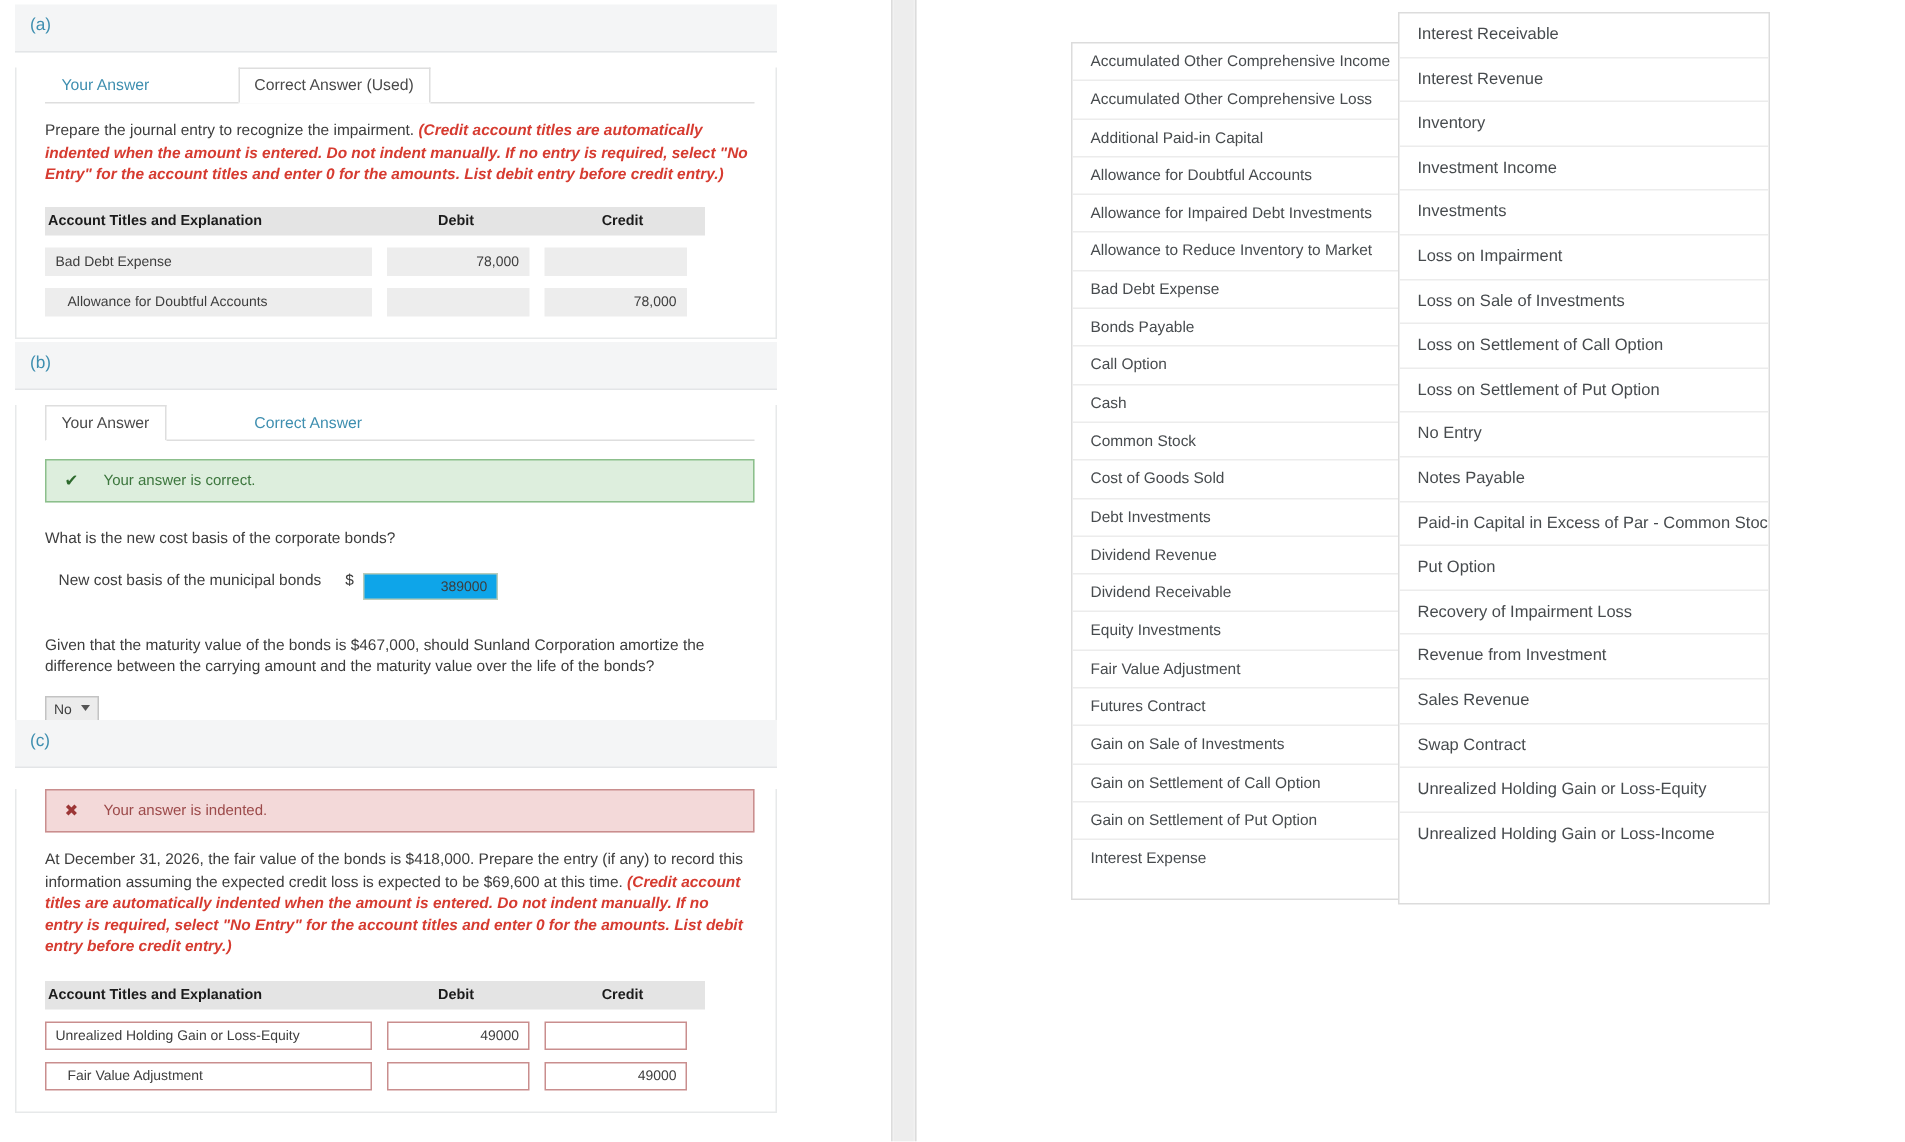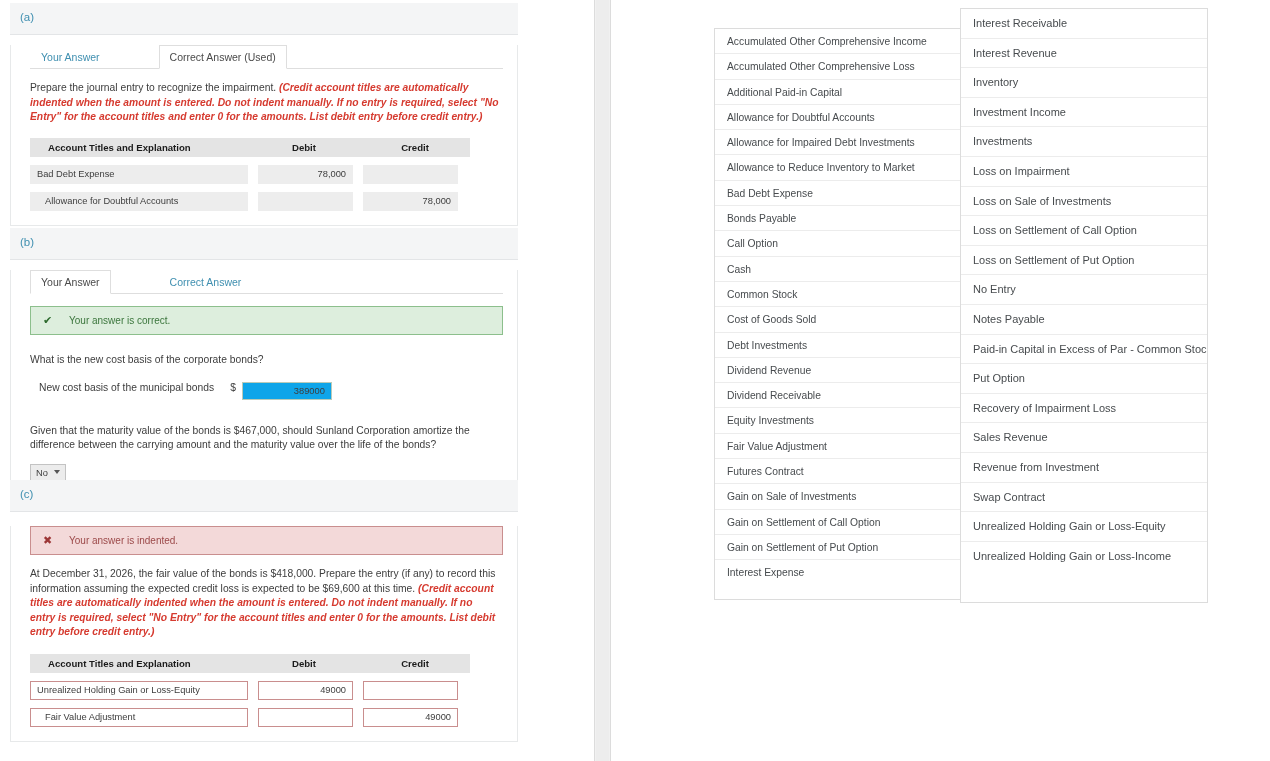--- a/index.html
+++ b/index.html
@@ -91,21 +91,21 @@
   }
   .jhead {
     display: flex;
     background: #e4e4e4;
     height: 19px;
     align-items: center;
     font-size: 9.6px;
     font-weight: bold;
     color: #1b1b1b;
   }
-  .jhead .c-acct { width: 218px; padding-left: 18px; }
+  .jhead .c-acct { width: 218px; padding-left: 2px; }
   .jhead .c-deb  { width: 112px; text-align: center; }
   .jhead .c-cre  { width: 110px; text-align: center; }
 
   .jrow {
     display: flex;
     margin-top: 8px;
     height: 19px;
   }
   .jrow .cell { height: 19px; }
   .cell-acct { width: 218px; margin-right: 10px; }
@@ -221,21 +221,21 @@
     position: absolute;
     background: #ffffff;
     border: 1px solid #dcdcdc;
     overflow: hidden;
   }
   #opt-col-left {
     left: 714px; top: 28px;
     width: 283px; height: 572px;
   }
   #opt-col-right {
-    left: 960px; top: 8px;
+    left: 932px; top: 8px;
     width: 248px; height: 595px;
   }
   .opt {
     height: 25.3px;
     line-height: 25.3px;
     border-bottom: 1px solid #ececec;
     font-size: 10.3px;
     color: #474b4e;
     padding-left: 12px;
     white-space: nowrap;
@@ -422,18 +422,18 @@
     <div class="opt">Investments</div>
     <div class="opt">Loss on Impairment</div>
     <div class="opt">Loss on Sale of Investments</div>
     <div class="opt">Loss on Settlement of Call Option</div>
     <div class="opt">Loss on Settlement of Put Option</div>
     <div class="opt">No Entry</div>
     <div class="opt">Notes Payable</div>
     <div class="opt">Paid-in Capital in Excess of Par - Common Stock</div>
     <div class="opt">Put Option</div>
     <div class="opt">Recovery of Impairment Loss</div>
+    <div class="opt">Revenue from Investment</div>
     <div class="opt">Sales Revenue</div>
-    <div class="opt">Revenue from Investment</div>
     <div class="opt">Swap Contract</div>
     <div class="opt">Unrealized Holding Gain or Loss-Equity</div>
     <div class="opt">Unrealized Holding Gain or Loss-Income</div>
   </div>
 
 </body></html>

